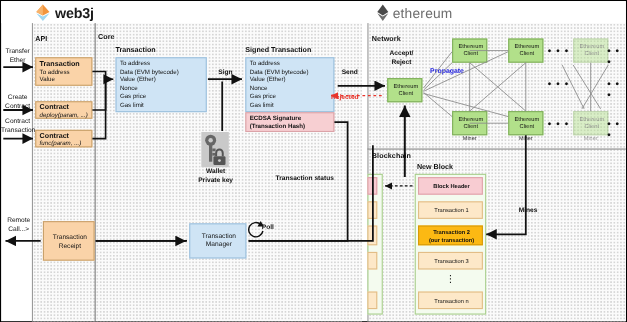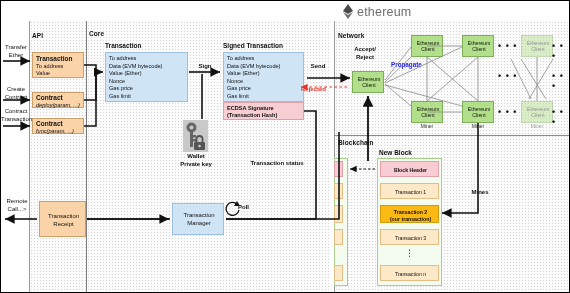--- a/index.html
+++ b/index.html
@@ -30,20 +30,28 @@
   .dots{font-size:9px;font-weight:bold;color:#111;letter-spacing:1px;}
   .faded{opacity:.45;}
 </style>
 </head>
 <body>
 
 <div id="root">
 
   <div class="abs hdrbar" style="left:0;top:0;width:568px;height:20px;"></div>
 
+  <div class="abs" style="left:30px;top:2px;width:110px;height:17px;">
+    <svg width="16" height="17" style="left:0;top:0;">
+      <polygon points="8,1 14,8 8,11 2,8" fill="#f2953d"></polygon>
+      <polygon points="8,12 14,9 8,16 2,9" fill="#9fd6f0"></polygon>
+      <polygon points="8,1 8,11 2,8" fill="#f7b36b"></polygon>
+    </svg>
+    <div class="abs" style="left:19px;top:1px;font-size:13px;font-weight:bold;color:#1a1a1a;letter-spacing:-.2px;">web3j</div>
+  </div>
 
   <div class="abs" style="left:340px;top:2px;width:130px;height:17px;">
     <svg width="14" height="17" style="left:0;top:0;">
       <polygon points="7,1 12,8 7,11 2,8" fill="#4a4a4a"></polygon>
       <polygon points="7,12 12,9 7,16 2,9" fill="#6e6e6e"></polygon>
     </svg>
     <div class="abs" style="left:16px;top:2px;font-size:12.5px;color:#6d6d6d;letter-spacing:.2px;">ethereum</div>
   </div>
 
   <div class="abs dotbg" style="left:28px;top:20px;width:300px;height:272px;border-left:1px solid #9a9a9a;"></div>

